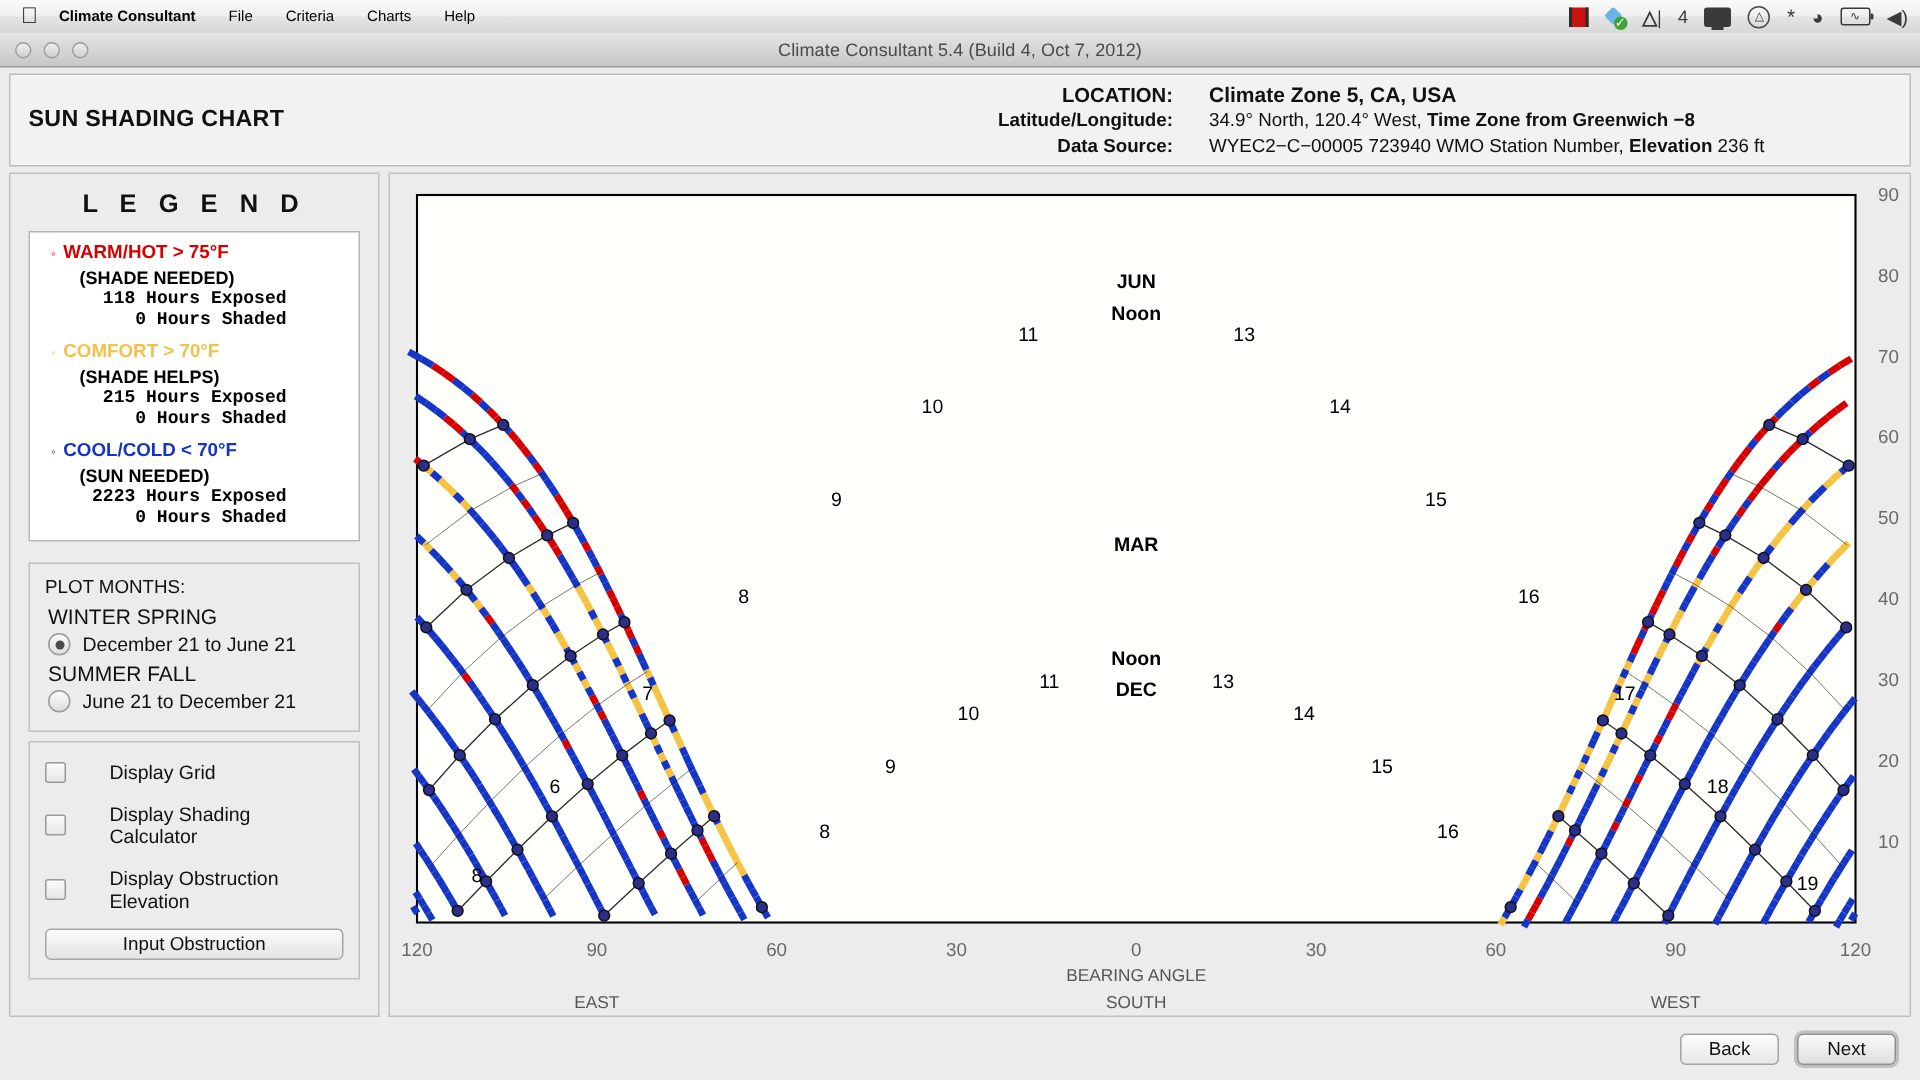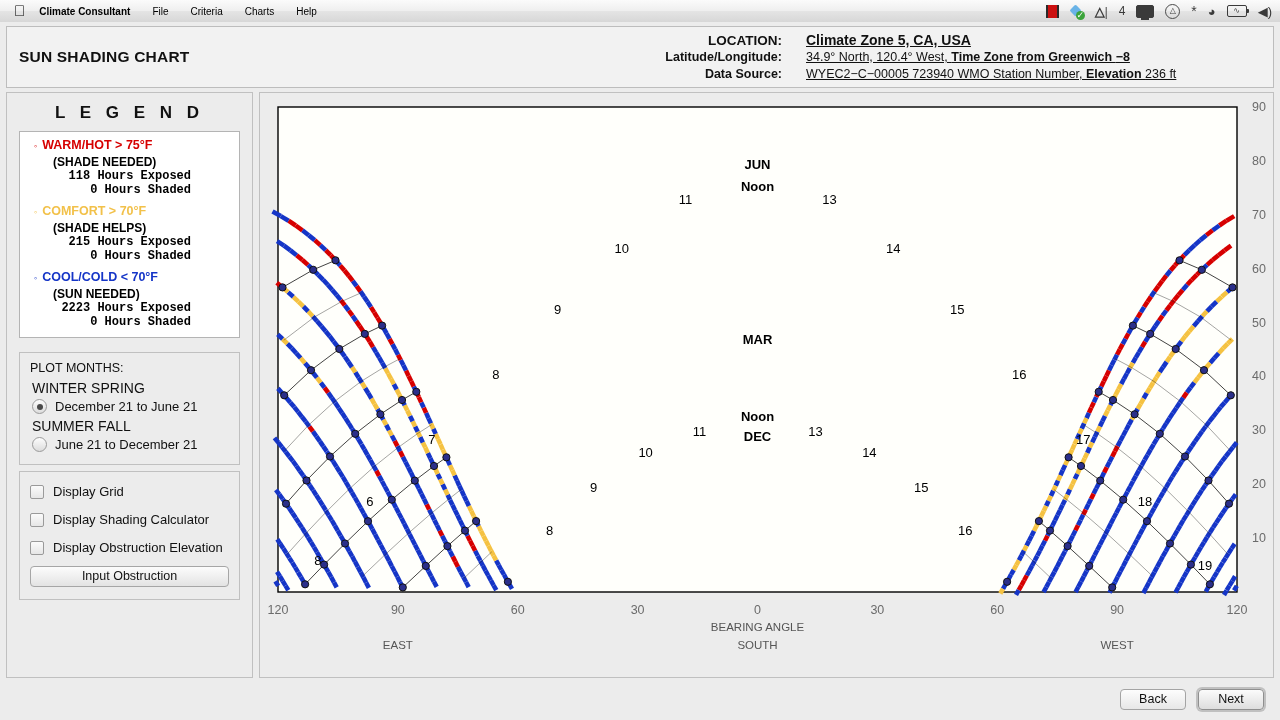--- a/index.html
+++ b/index.html
@@ -69,21 +69,21 @@
   }
   #chart-title{
     display:flex;align-items:center;padding-left:12px;
     font-size:15.5px;font-weight:bold;color:#111;letter-spacing:.2px;
     width:620px;box-sizing:border-box;
   }
   #loc-block{flex:1;padding-top:5px;font-size:12.5px;color:#111;}
   .loc-row{display:flex;line-height:17px;}
   .loc-lab{width:155px;text-align:right;padding-right:24px;font-weight:bold;font-size:12.5px;white-space:nowrap;}
   .loc-lab.big{font-size:13.5px;}
-  .loc-val{white-space:nowrap;font-size:12.5px;text-decoration:underline;}
+  .loc-val{white-space:nowrap;font-size:12.5px;}
   .loc-val.big{font-size:14px;font-weight:bold;}
   .b{font-weight:bold;}
 
   
   #body{flex:1;display:flex;padding:4px 6px 0 6px;gap:6px;min-height:0;}
   #sidebar{
     width:247px;flex:0 0 247px;
     background:#ececec;border:1px solid #c0c0c0;
     box-sizing:border-box;display:flex;flex-direction:column;
     padding:0;
@@ -120,21 +120,21 @@
   #opts-box{
     margin:6px 12px 0 12px;background:#ececec;border:1px solid #c0c0c0;
     padding:12px 10px 12px 10px;box-sizing:border-box;
   }
   .check-row{display:flex;align-items:center;gap:9px;margin-bottom:13px;}
   .checkbox{
     width:14px;height:14px;flex:0 0 14px;border-radius:2px;
     background:linear-gradient(to bottom,#fbfbfb,#e6e6e6);
     border:1px solid #9a9a9a;box-sizing:border-box;
   }
-  .check-lbl{font-size:13px;color:#111;}
+  .check-lbl{font-size:13px;color:#111;margin-left:20px;}
   #obstructions-btn{
     display:block;width:100%;height:21px;line-height:19px;text-align:center;
     font-size:12.5px;color:#111;
     background:linear-gradient(to bottom,#fcfcfc,#e3e3e3);
     border:1px solid #a6a6a6;border-radius:4px;box-sizing:border-box;
     margin-top:-2px;
   }
 
   
   #chart-panel{
@@ -187,20 +187,28 @@
     <span class="tray-icon tray-wifi">◕</span>
     <span class="tray-icon">
         <span class="tray-batt">∿</span>
       </span>
     <span class="tray-icon tray-vol">◀)</span>
   </span>
 </div>
 
 <div id="window">
 
+  <div id="titlebar">
+    <span class="traffic">
+      <span class="tl"></span>
+      <span class="tl"></span>
+      <span class="tl"></span>
+    </span>
+    <span id="title-text">Climate Consultant 5.4 (Build 4, Oct 7, 2012)</span>
+  </div>
 
   <div id="header">
     <div id="chart-title">SUN SHADING CHART</div>
     <div id="loc-block">
       <div class="loc-row">
         <span class="loc-lab big">LOCATION:</span>
         <span class="loc-val big">Climate Zone 5, CA, USA</span>
       </div>
       <div class="loc-row">
         <span class="loc-lab">Latitude/Longitude:</span>

